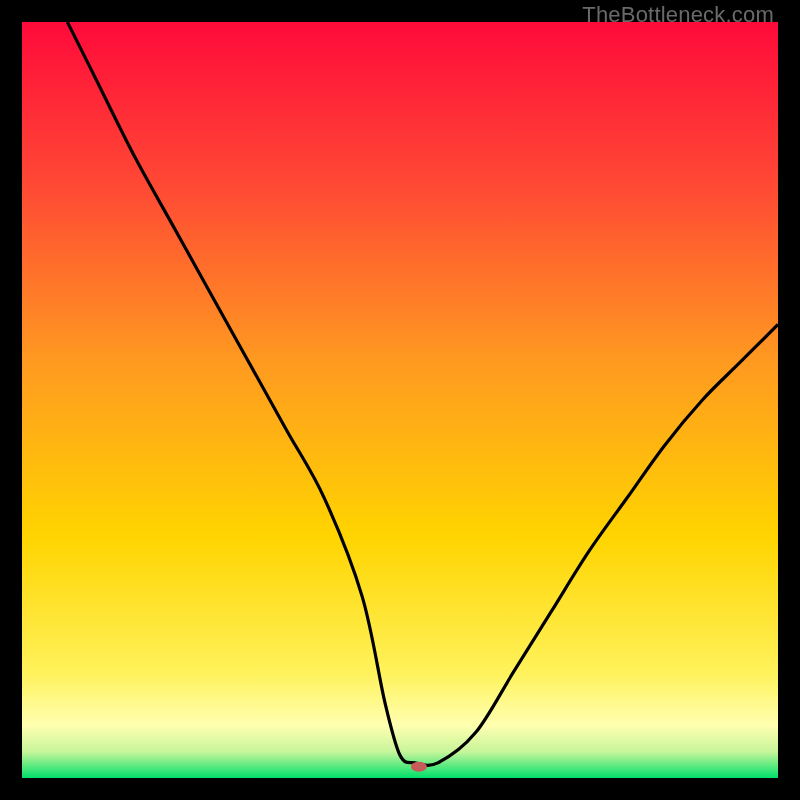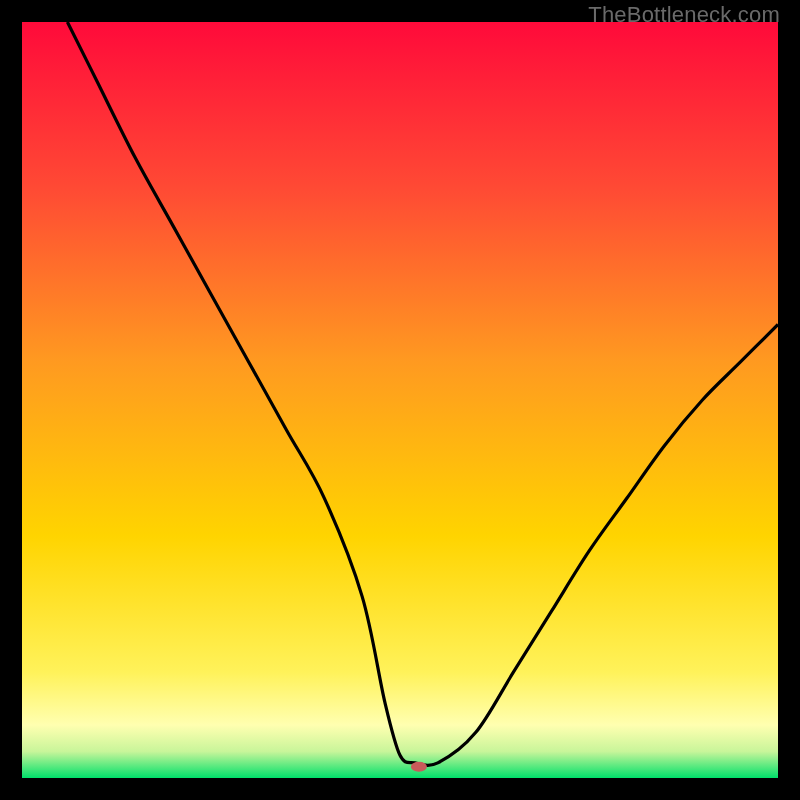--- a/index.html
+++ b/index.html
@@ -22,21 +22,21 @@
   .plot {
     position: absolute;
     left: 0;
     top: 0;
     width: 756px;
     height: 756px;
   }
   .watermark {
     position: absolute;
     top: 2px;
-    right: 20px;
+    right: 26px;
     color: #6a6a6a;
     font-size: 22px;
     font-weight: 500;
     letter-spacing: 0.2px;
     user-select: none;
   }
 </style>
 </head>
 <body>
 

